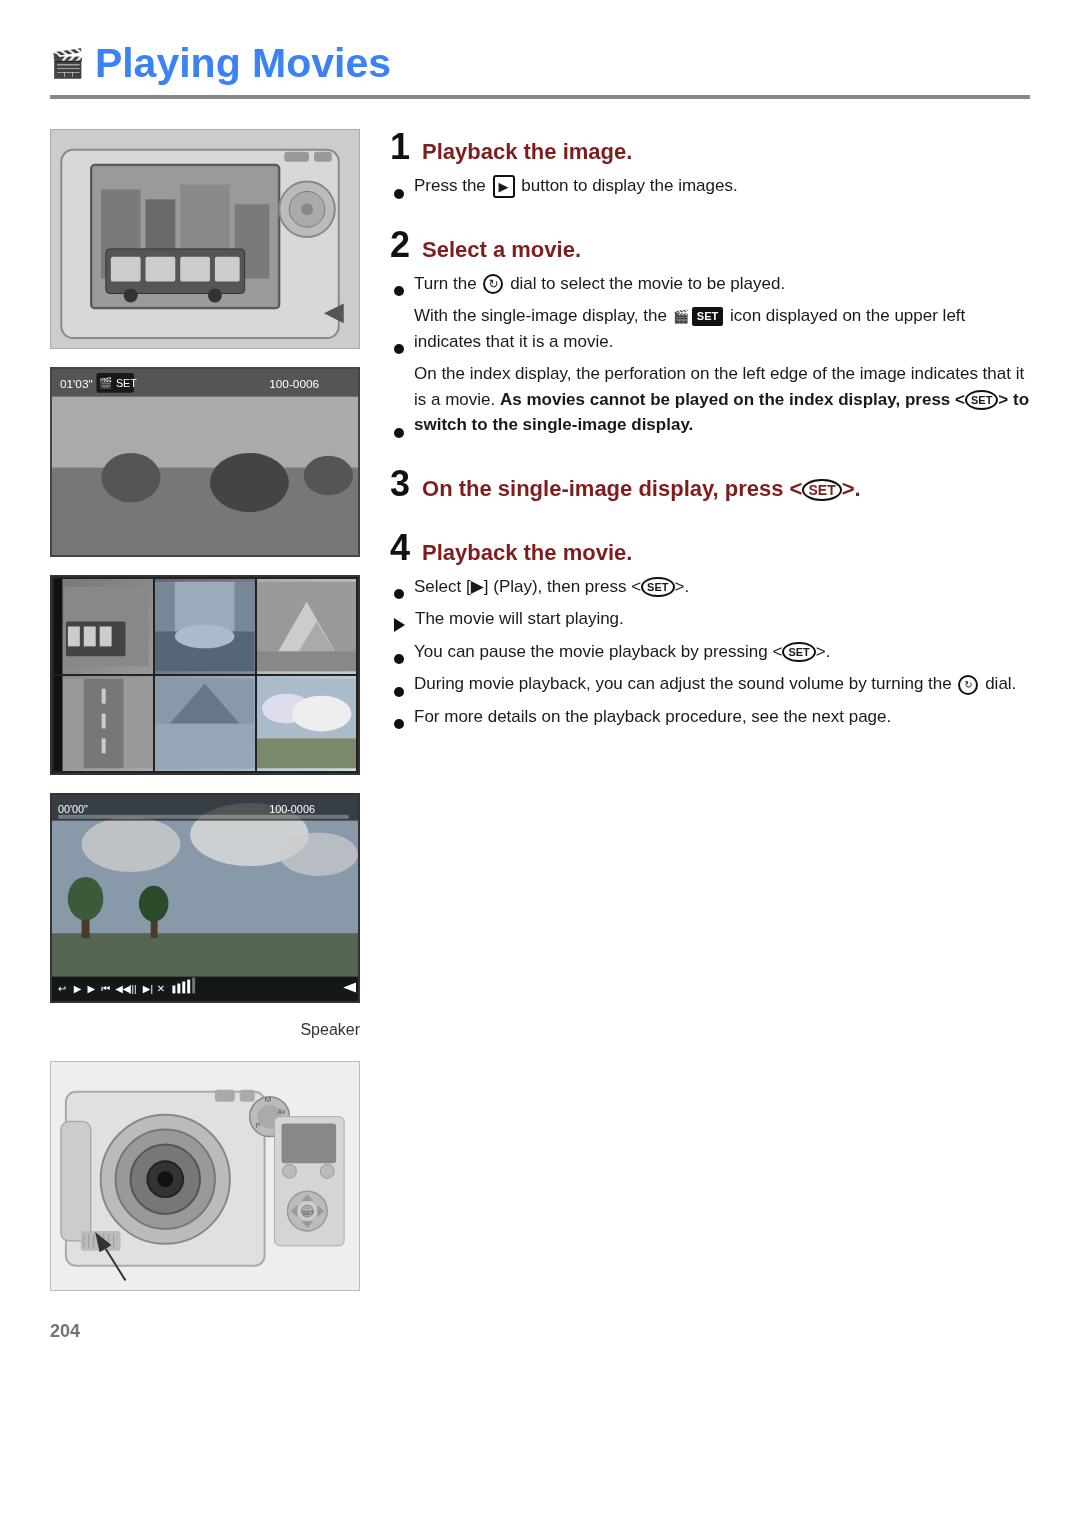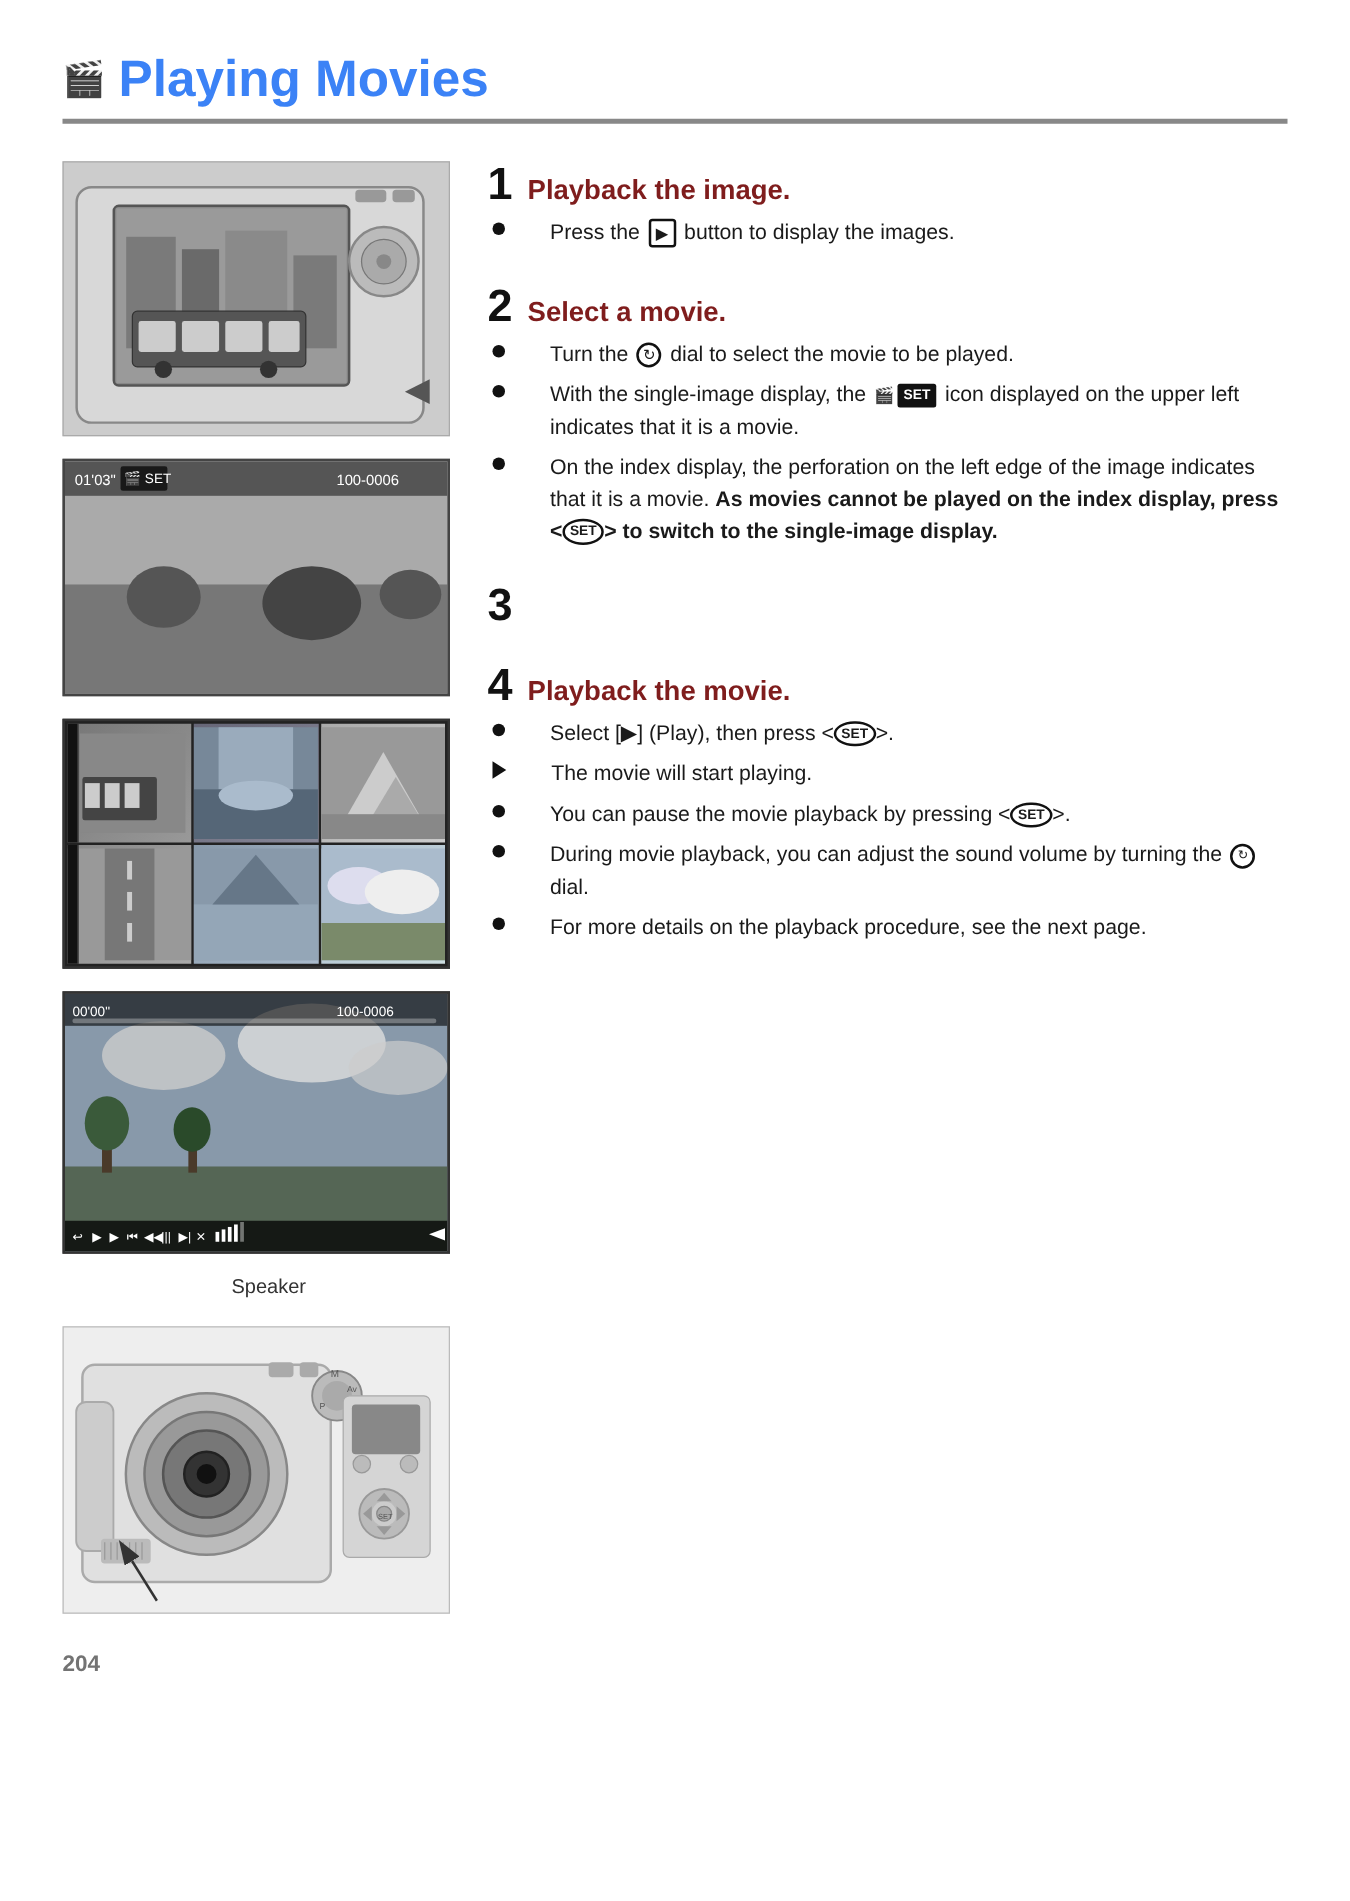--- a/index.html
+++ b/index.html
@@ -90,25 +90,24 @@
     .step-title {
       font-size: 22px;
       font-weight: bold;
       color: #7f1d1d;
     }
     .step-body {
       padding-left: 4px;
     }
     .bullet-item {
       display: flex;
-      align-items: flex-start;
+      align-items: flex-end;
       margin-bottom: 7px;
       font-size: 17px;
       line-height: 1.5;
-      gap: 26px;
     }
     .bullet-dot {
       width: 10px;
       height: 10px;
       border-radius: 50%;
       background: #111;
       margin-right: 10px;
       margin-top: 5px;
       flex-shrink: 0;
     }
@@ -124,21 +123,21 @@
     }
     .bullet-text {
       flex: 1;
     }
     .bold { font-weight: bold; }
 
     
     .speaker-label {
       font-size: 16px;
       color: #333;
-      text-align: center;
+      text-align: right;
       margin-left: 20px;
       margin-bottom: 4px;
     }
 
     
     .page-number {
       margin-top: 30px;
       font-size: 18px;
       font-weight: bold;
       color: #737373;
@@ -476,20 +475,23 @@
           <span class="bullet-text">
             On the index display, the perforation on the left edge of the image indicates that it is a movie. <span class="bold">As movies cannot be played on the index display, press &lt;<span style="display:inline-block;border:2px solid #111;border-radius:50%;padding:0 4px;font-size:11px;font-weight:bold;vertical-align:middle;">SET</span>&gt; to switch to the single-image display.</span>
           </span>
         </div>
       </div>
     </div>
 
     <div class="step">
       <div class="step-header">
         <span class="step-number">3</span>
+        <span class="step-title bold">
+          On the single-image display, press &lt;<span style="display:inline-block;border:2px solid #111;border-radius:50%;padding:0 4px;font-size:14px;font-weight:bold;vertical-align:middle;line-height:1.3;">SET</span>&gt;.
+        </span>
       </div>
     </div>
 
     <div class="step">
       <div class="step-header">
         <span class="step-number">4</span>
         <span class="step-title">Playback the movie.</span>
       </div>
       <div class="step-body">
         <div class="bullet-item">

